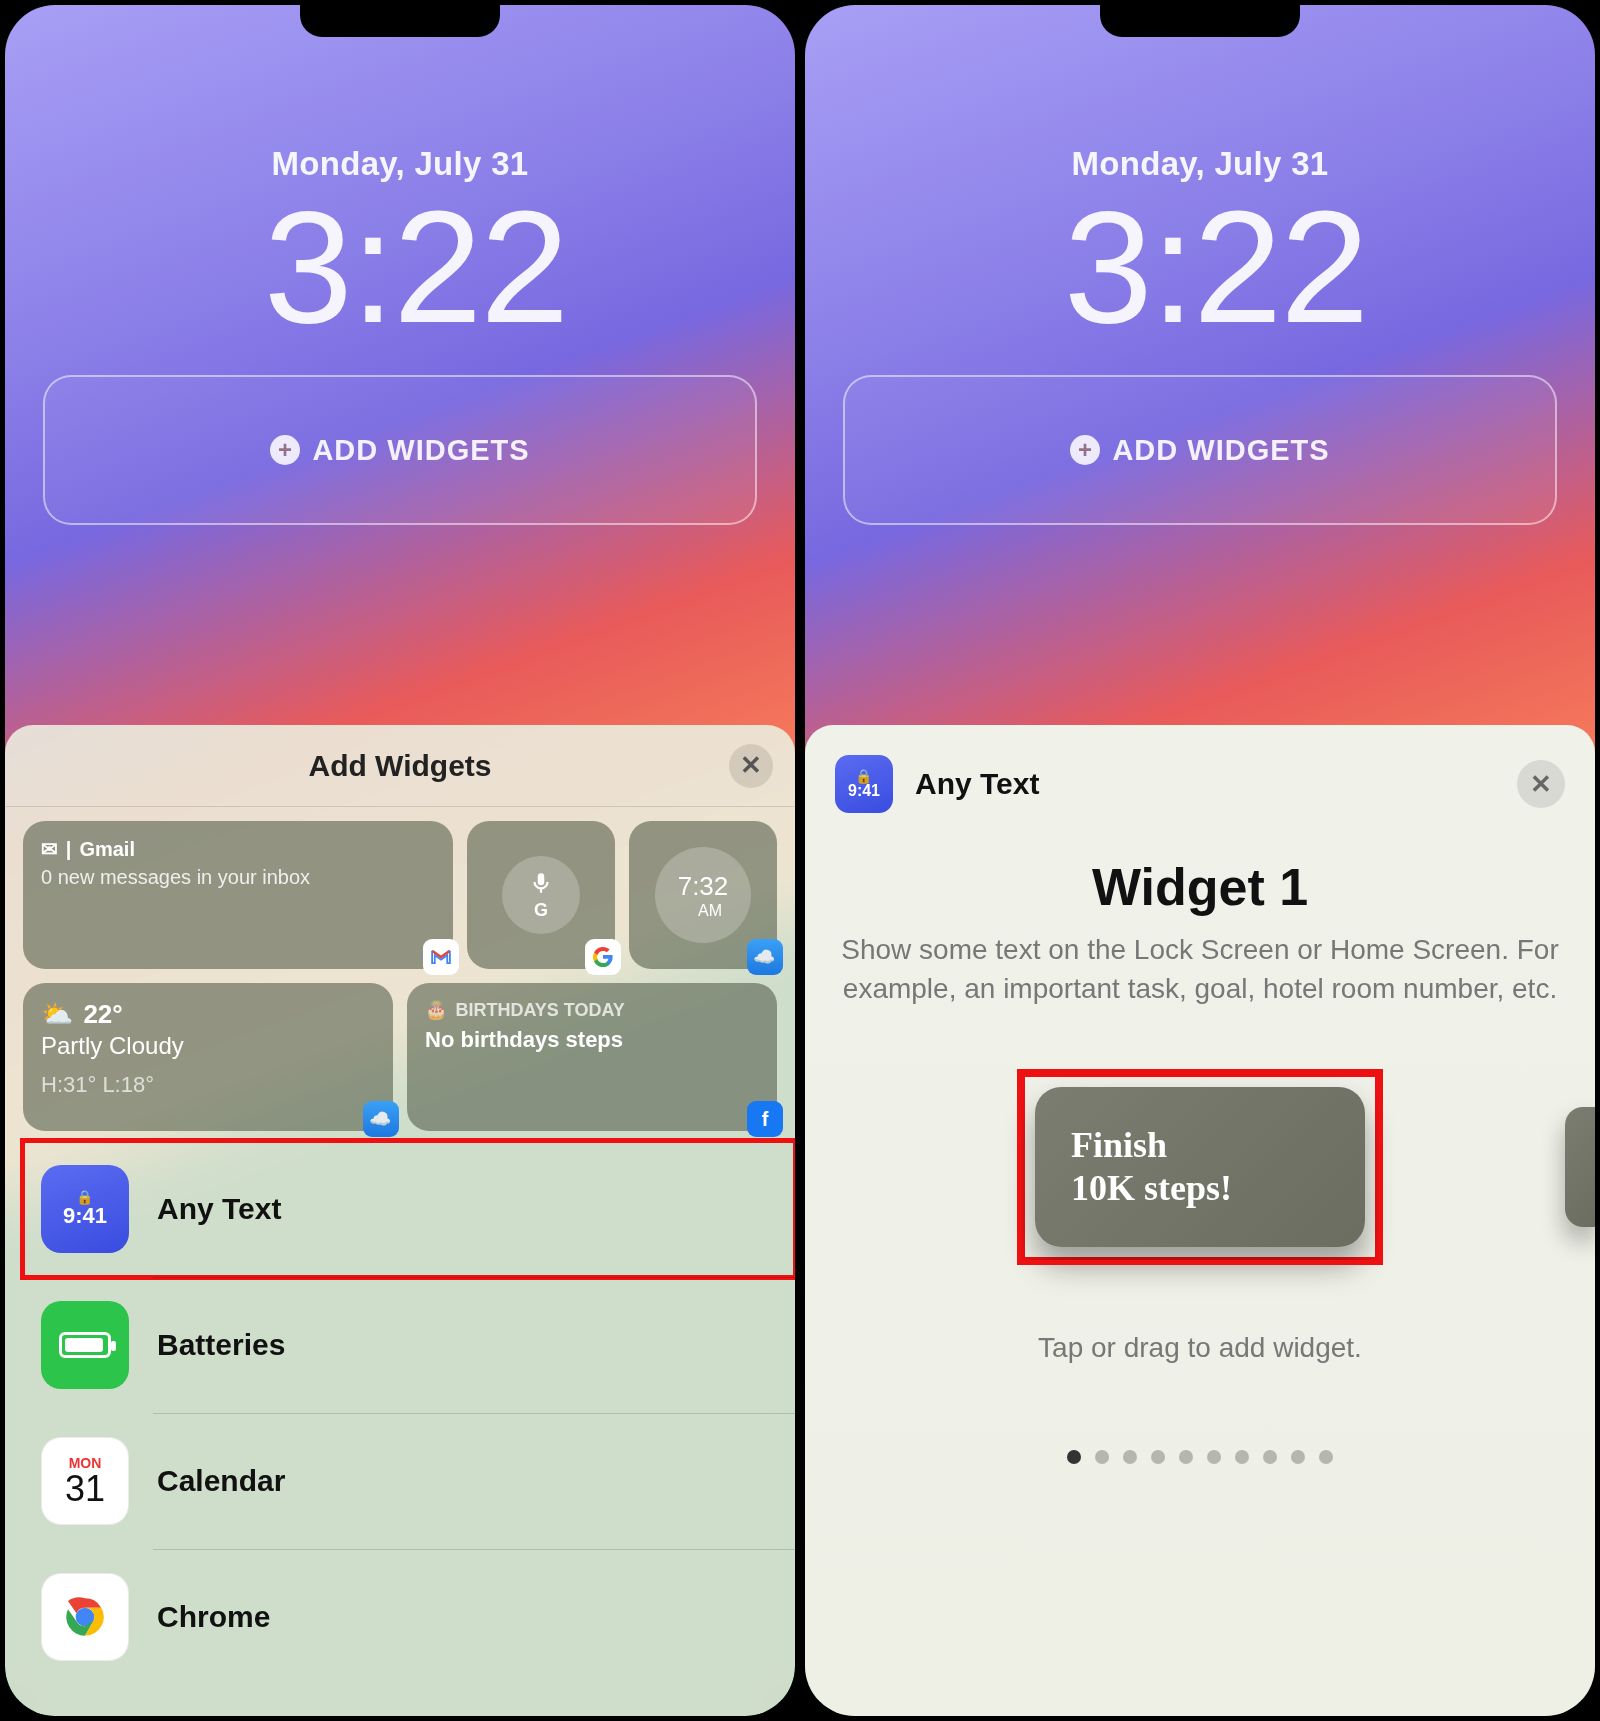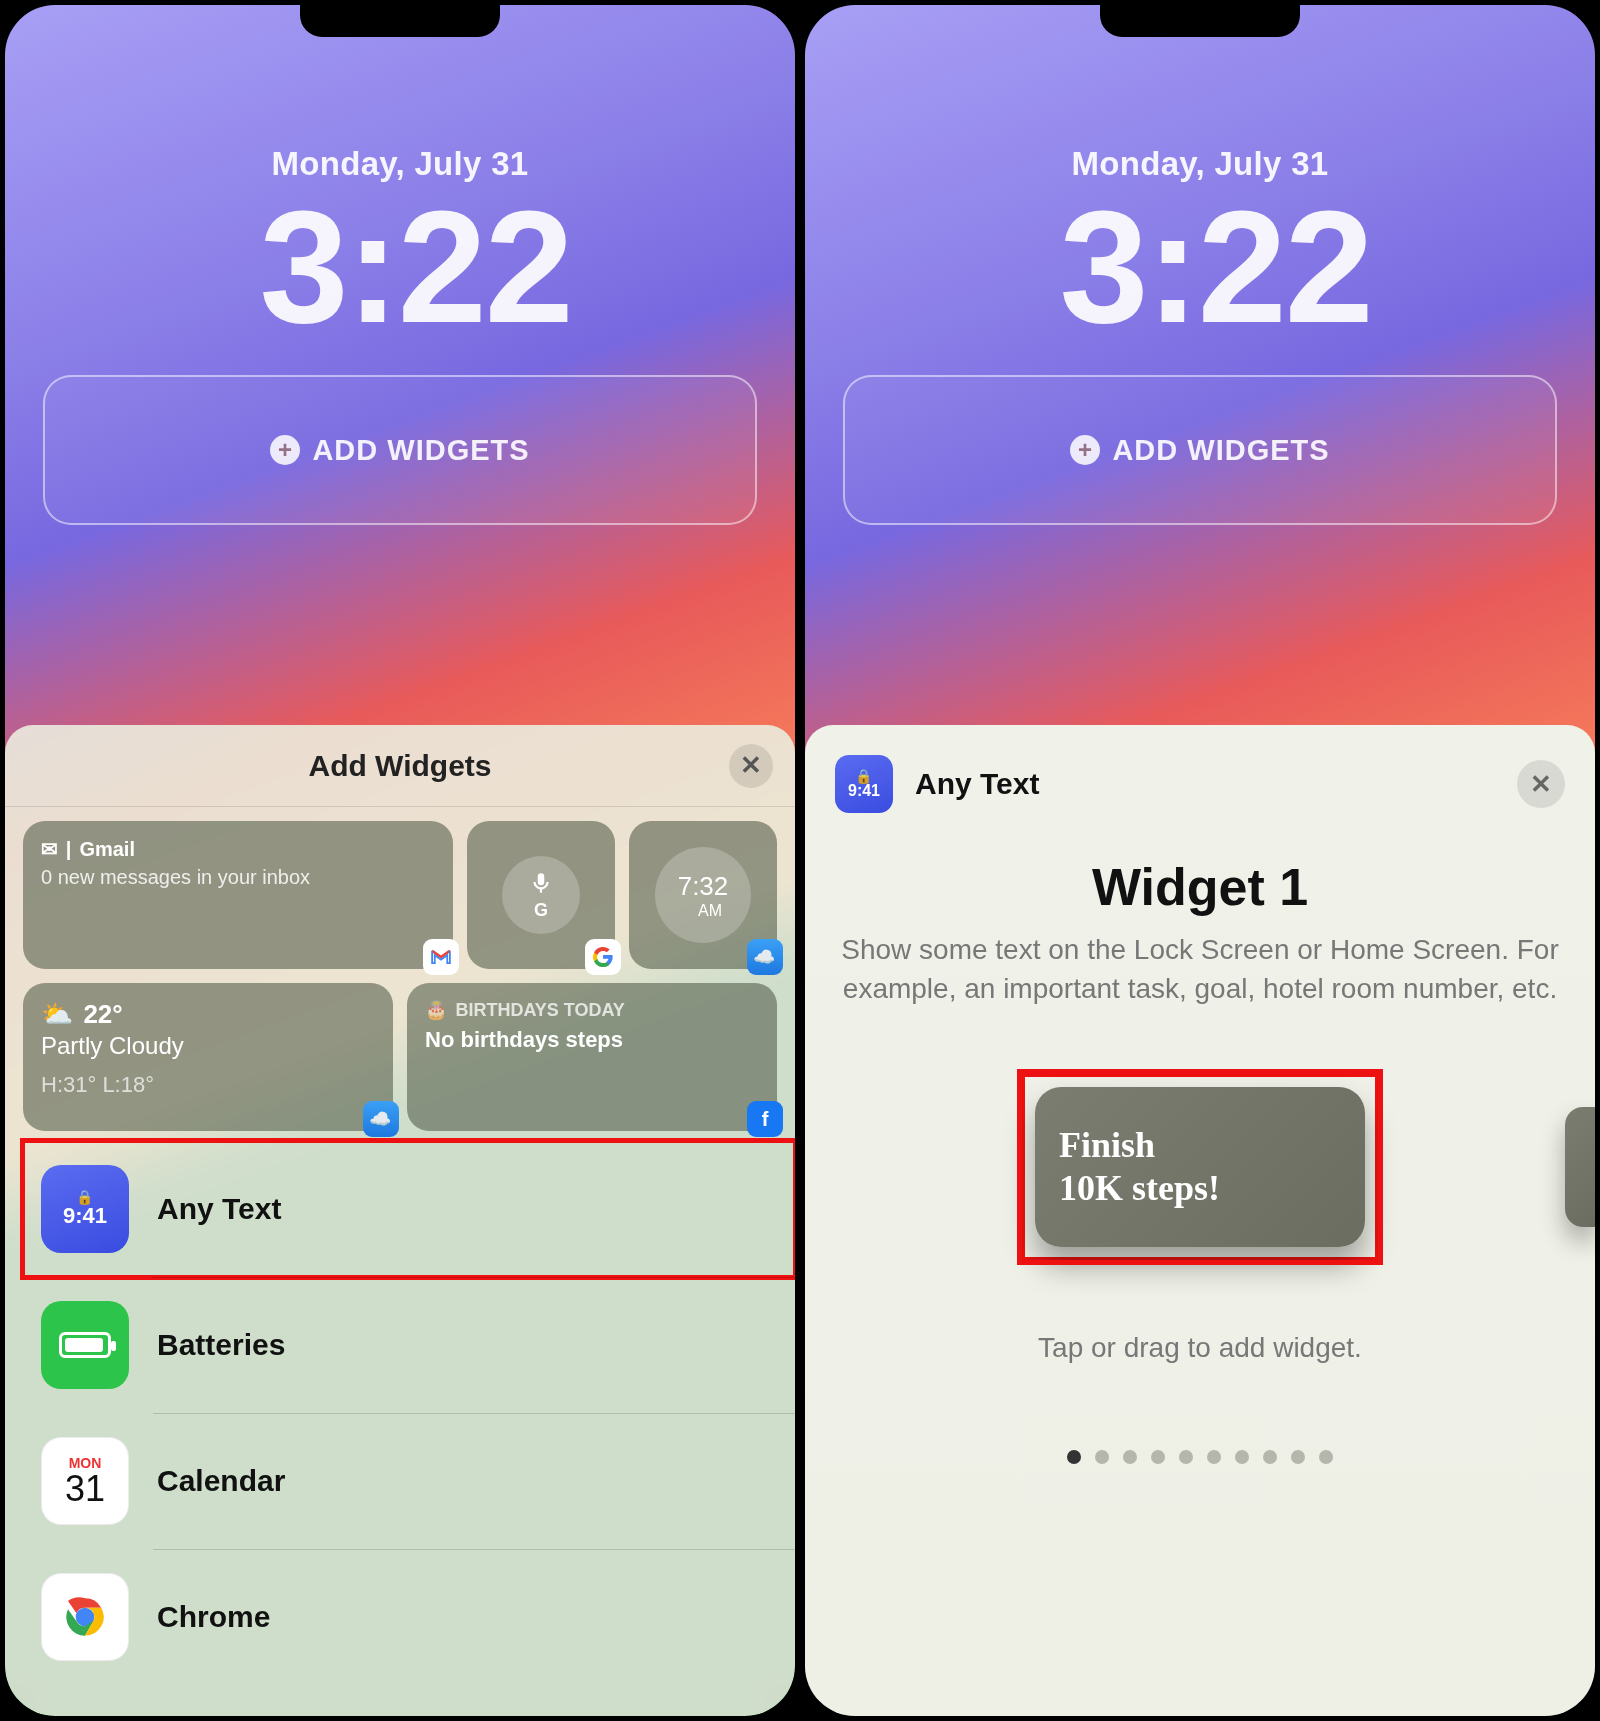--- a/index.html
+++ b/index.html
@@ -29,21 +29,21 @@
     background: #000;
     border-radius: 0 0 22px 22px;
     z-index: 100;
   }
   .lock-area {
     padding-top: 140px;
     text-align: center;
     color: rgba(255,255,255,0.92);
   }
   .date-line { font-size: 33px; font-weight: 600; letter-spacing: 0.3px; }
-  .time-line { font-size: 160px; font-weight: 700; line-height: 1; margin-top: 4px; letter-spacing: -2px; margin-left: 31px; }
+  .time-line { font-size: 160px; font-weight: 400; line-height: 1; margin-top: 4px; letter-spacing: -2px; margin-left: 31px; }
   .add-widgets-box {
     margin: 28px 38px 0;
     height: 150px;
     border: 2.5px solid rgba(255,255,255,0.5);
     border-radius: 28px;
     display: flex;
     align-items: center;
     justify-content: center;
     color: rgba(255,255,255,0.9);
     font-size: 29px;
@@ -174,21 +174,21 @@
   .sheet-right-header .title{ font-size:30px; font-weight:700; color:#111;}
   .close-btn2 {
     position:absolute; right:0; top:50%; transform:translateY(-50%);
     width:48px;height:48px;border-radius:50%;background:rgba(0,0,0,0.1);
     display:flex;align-items:center;justify-content:center;font-size:26px;color:#666;font-weight:600;
   }
   .widget-name { text-align:center; font-size:52px; font-weight:800; color:#111; margin-top:44px;}
   .widget-desc { text-align:center; font-size:28px; color:#777; margin-top:14px; line-height:1.38; padding: 0 4px;}
   .preview-wrap { margin-top:64px; display:flex; justify-content:center; position:relative;}
   .preview-box {
-    width:330px; height:160px; border-radius:26px; padding:20px 24px;
+    width:330px; height:160px; border-radius:26px; padding:20px 36px;
     background: linear-gradient(135deg,#7a7d70,#6a6d60);
     color:#fff; font-family: Georgia, 'Times New Roman', serif;
     font-size:36px; font-weight:700; line-height:1.2;
     box-shadow: 0 18px 30px rgba(0,0,0,0.35);
     display:flex; flex-direction:column; justify-content:center;
   }
   .preview-outline{ padding:10px; border:5px solid #e11;}
   .next-hint{ position:absolute; right:-30px; top:50%; transform:translateY(-50%); width:30px; height:120px; background:linear-gradient(135deg,#7a7d70,#6a6d60); border-radius:18px 0 0 18px; box-shadow: 0 14px 24px rgba(0,0,0,0.3);}
   .hint-text{ text-align:center; font-size:28px; color:#777; margin-top:70px;}
   .dots{ display:flex; justify-content:center; gap:14px; margin-top:86px;}

